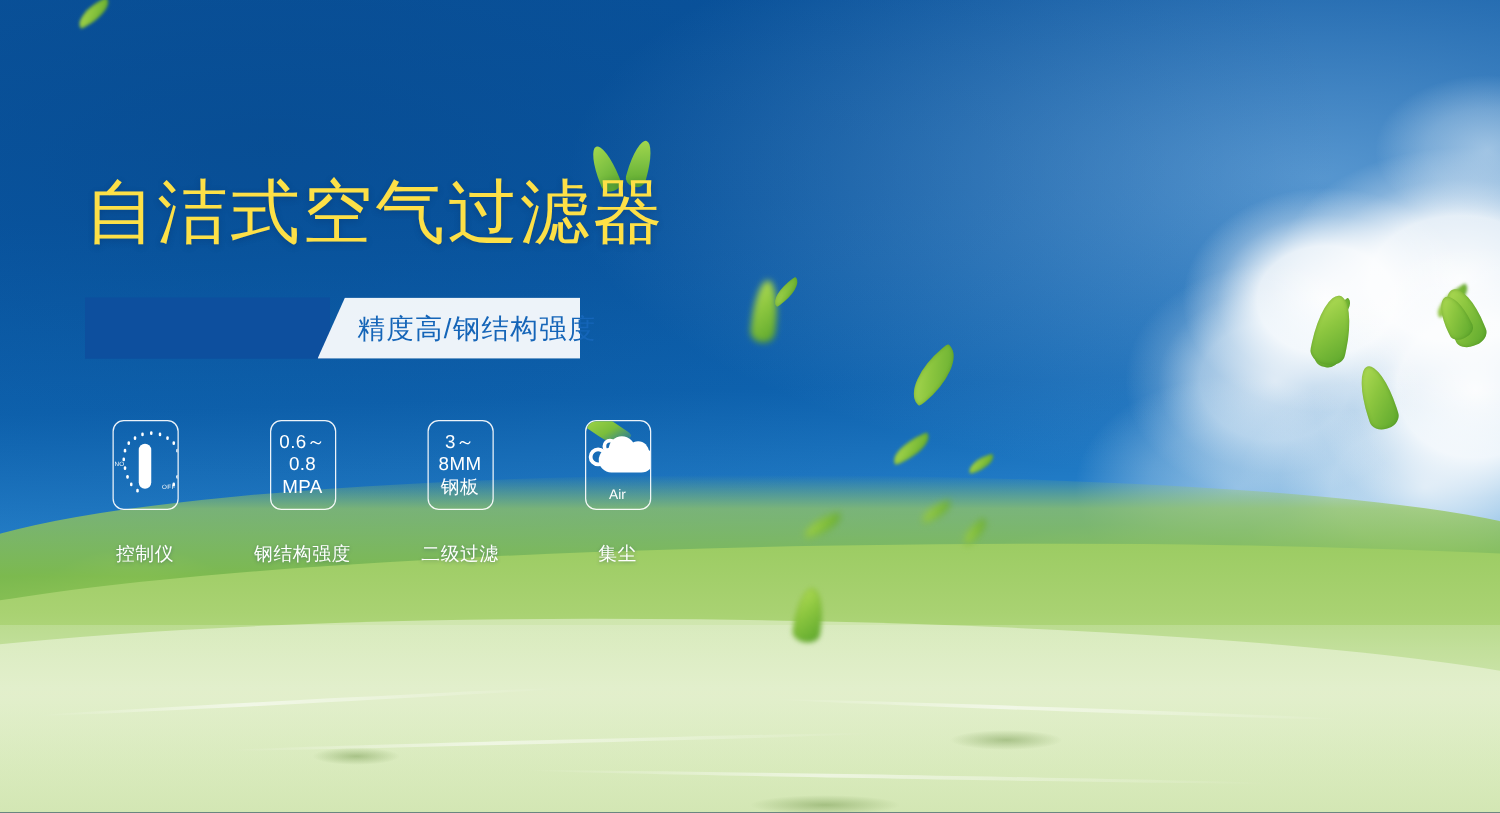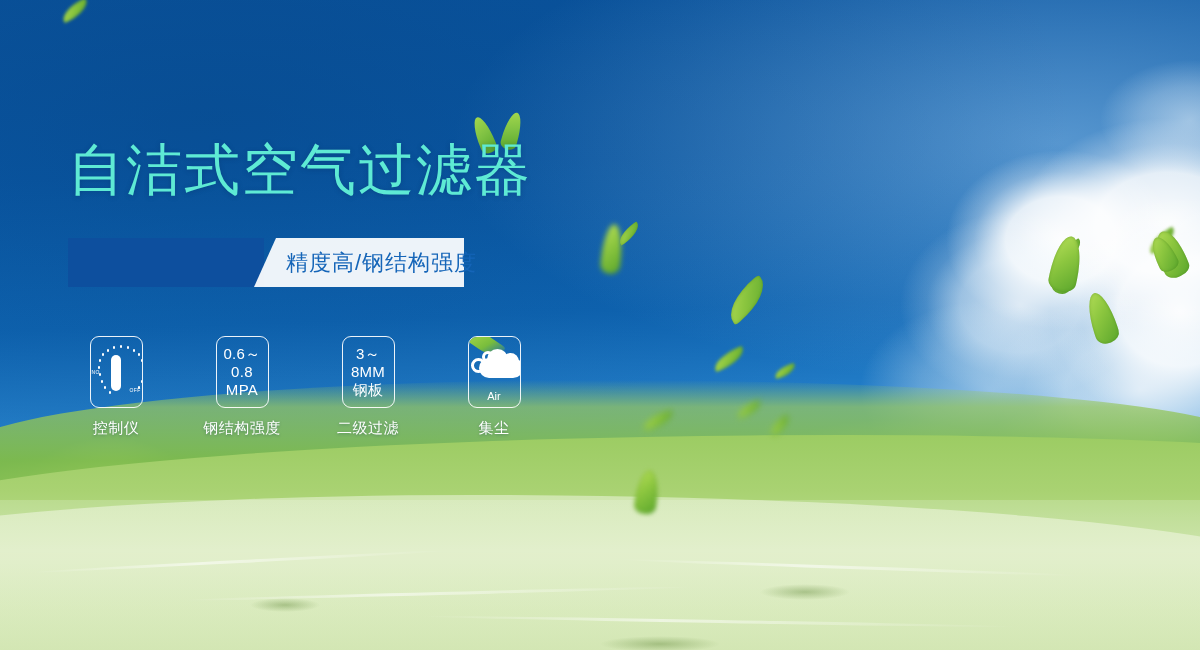--- a/index.html
+++ b/index.html
@@ -110,21 +110,21 @@
   .leaf.blur2 { filter: blur(3px); }
 
   
   .title {
     position: absolute;
     left: 68px;
     top: 142px;
     font-size: 56px;
     line-height: 1;
     letter-spacing: 2px;
-    color: #5eead4;
+    color: #fde047;
     font-weight: 300;
     white-space: nowrap;
     text-shadow: 0 1px 5px rgba(0,40,90,0.30);
   }
   .title-leaves {
     position: absolute;
     left: 470px;
     top: 112px;
     width: 80px;
     height: 46px;
@@ -219,21 +219,21 @@
   }
   .feature-text {
     color: #ffffff;
     font-size: 15px;
     line-height: 18px;
     text-align: center;
     letter-spacing: 0.3px;
   }
   .feature-text .l2 { display: block; }
   .feature-label {
-    margin-top: 11px;
+    margin-top: 26px;
     color: #ffffff;
     font-size: 15px;
     white-space: nowrap;
     letter-spacing: 0.5px;
     text-shadow: 0 1px 3px rgba(0,40,90,0.35);
   }
 
   
   .gauge { position: relative; width: 62px; height: 58px; }
   .gauge-lever {

